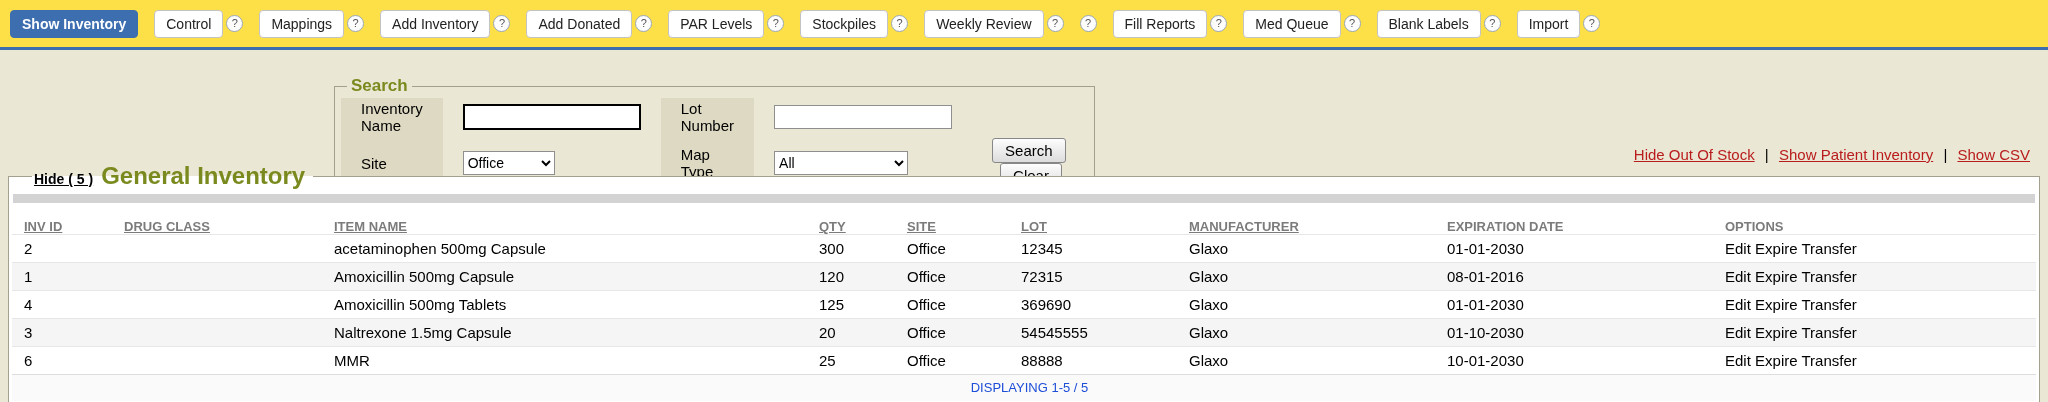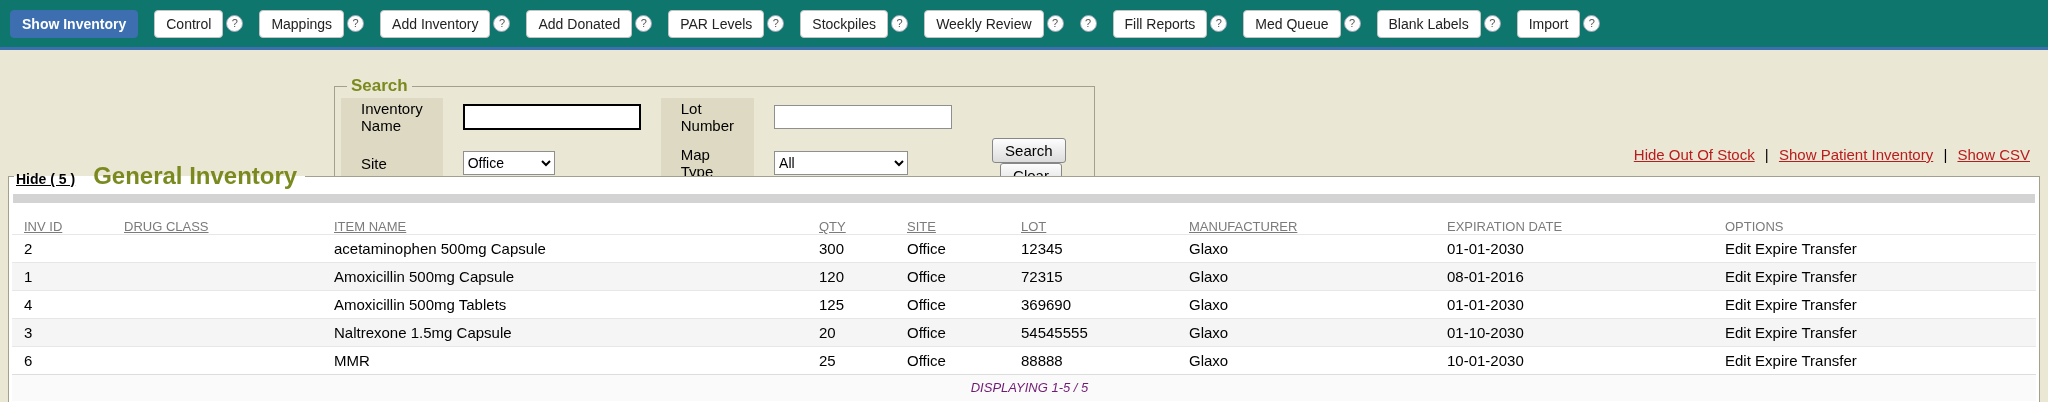--- a/index.html
+++ b/index.html
@@ -7,21 +7,21 @@
   body {
     width:2048px; height:402px; position:relative; overflow:hidden;
     background:#ebe7d5;
     font-family:"Liberation Sans","DejaVu Sans",sans-serif;
     color:#000;
   }
 
   
   .tab-bar {
     position:absolute; top:0; left:0; width:2048px; height:50px;
-    background:#0f766e; border-bottom:3px solid #3d6eb0;
+    background:#fde047; border-bottom:3px solid #3d6eb0;
     display:flex; align-items:center; gap:16px; padding-left:10px;
   }
   .tab-group { display:flex; align-items:center; gap:3px; }
   .tab {
     background:#ffffff; border:1px solid #c3c3c3; border-radius:4px;
     padding:5px 11px; font-size:14px; color:#222; white-space:nowrap; cursor:pointer;
   }
   .tab.active { background:#3d6eb0; border-color:#3d6eb0; color:#fff; font-weight:bold; }
   .help-badge {
     width:17px; height:17px; border-radius:50%; border:1px solid #9aa7b5;
@@ -56,40 +56,40 @@
   
   .quick-links { position:absolute; top:146px; right:18px; font-size:15px; white-space:nowrap; }
   .quick-links a { color:#b91c1c; text-decoration:underline; cursor:pointer; }
   .quick-links .sep { margin:0 6px; text-decoration:none; }
 
   
   .inv-fs {
     position:absolute; left:8px; top:162px; width:2032px;
     border:1px solid #a3a08e; background:#fff; padding:2px 3px 3px;
   }
-  .inv-fs legend { margin-left:2px; padding:0 8px 0 2px; display:flex; align-items:baseline; gap:18px; }
+  .inv-fs legend { margin-left:20px; padding:0 8px 0 2px; display:flex; align-items:baseline; gap:8px; }
   .hide-link { font-size:14px; font-weight:bold; text-decoration:underline; color:#000; cursor:pointer; white-space:nowrap; }
   .inv-title { font-size:24px; font-weight:bold; color:#7a8a1e; white-space:nowrap;text-align:right; }
   .top-band { height:9px; background:#d3d3d3; margin:2px 1px 0; }
 
   table.inv { width:100%; border-collapse:collapse; table-layout:fixed; }
   table.inv th {
-    text-align:left; color:#7b7b7b; font-weight:normal; font-size:13px;
+    text-align:left; color:#7b7b7b; font-weight:bold; font-size:13px;
     height:25px; padding:16px 0 0 6px; white-space:nowrap; overflow:hidden;
   }
   table.inv th.sortable { text-decoration:underline; cursor:pointer; }
   table.inv tbody td {
     font-size:15px; height:28px; padding:0 0 0 6px;
     border-top:1px solid #e7e7e7; white-space:nowrap; overflow:hidden;
   }
   table.inv tbody tr:nth-child(even) { background:#f5f5f5; }
   table.inv th:first-child, table.inv td:first-child { padding-left:12px; }
   table.inv tfoot td {
     text-align:center; font-size:13px; height:26px;
-    border-top:1px solid #dddddd; background:#fafafa; color:#701a75;font-style:italic;
+    border-top:1px solid #dddddd; background:#fafafa; color:#1d4ed8;
   }
   .opt-link { cursor:pointer; }
 </style>
 </head>
 <body>
 
 <div class="tab-bar">
   <div class="tab-group">
     <span class="tab active">Show Inventory</span>
 

